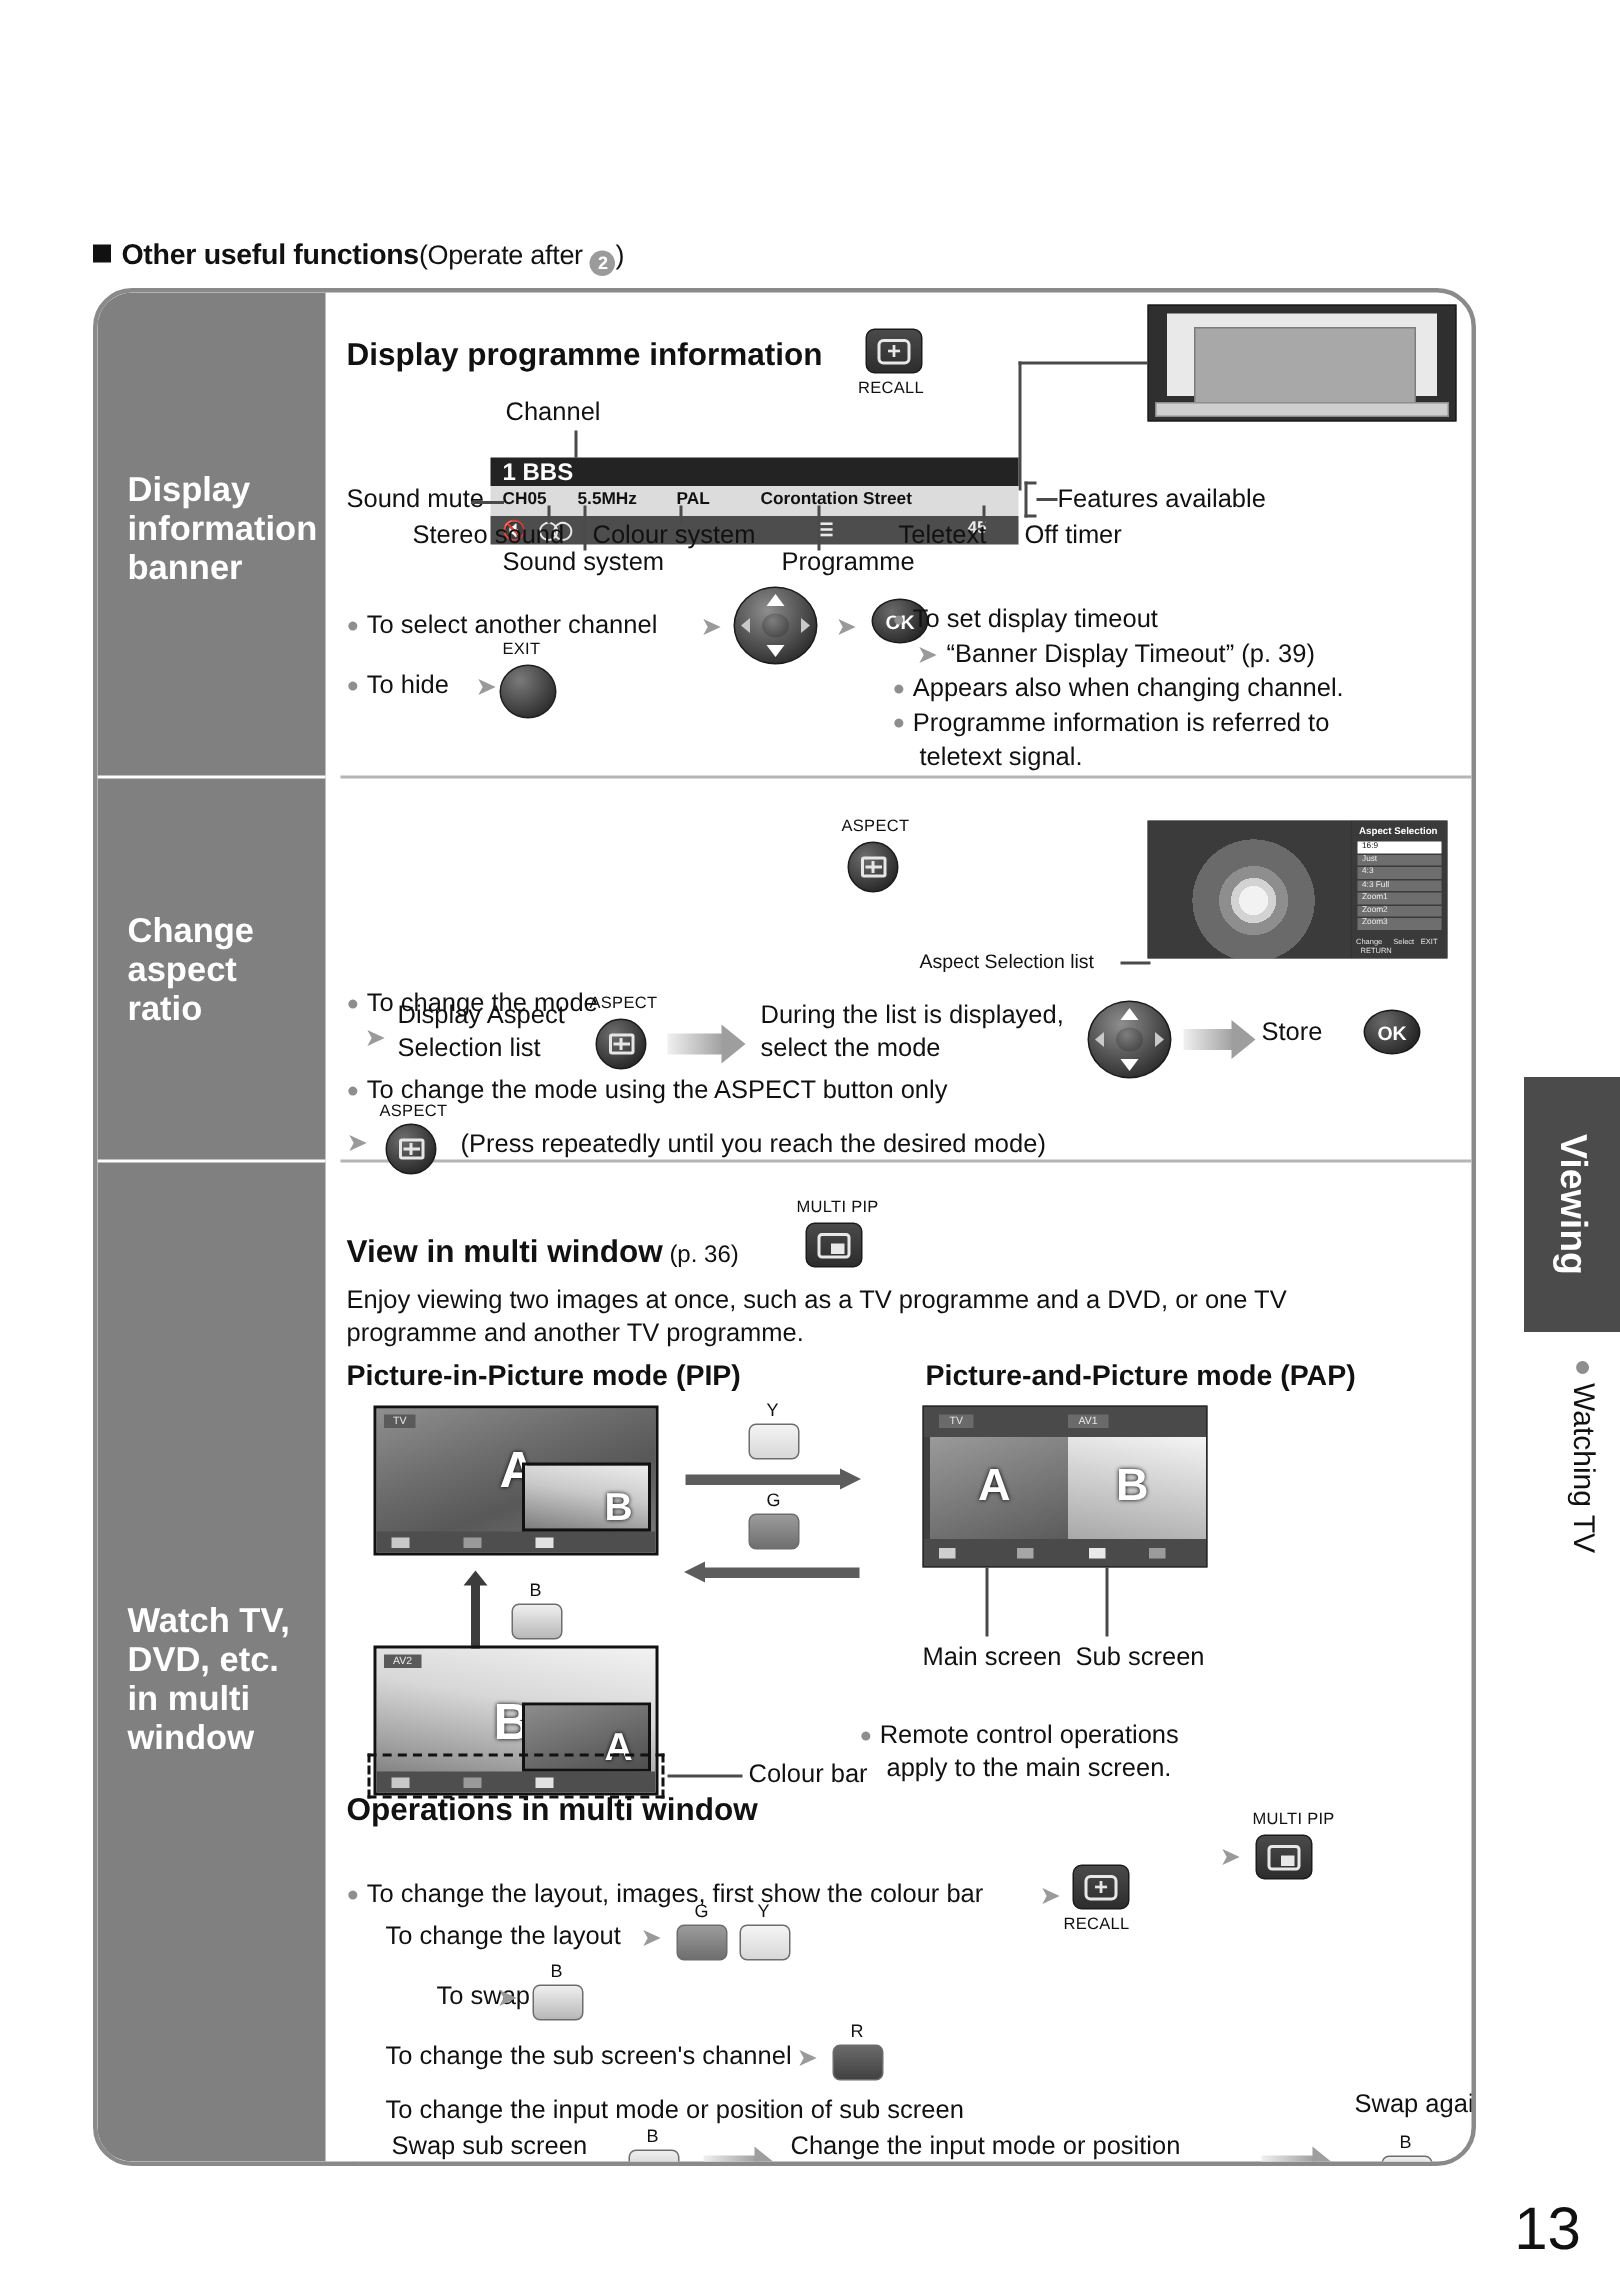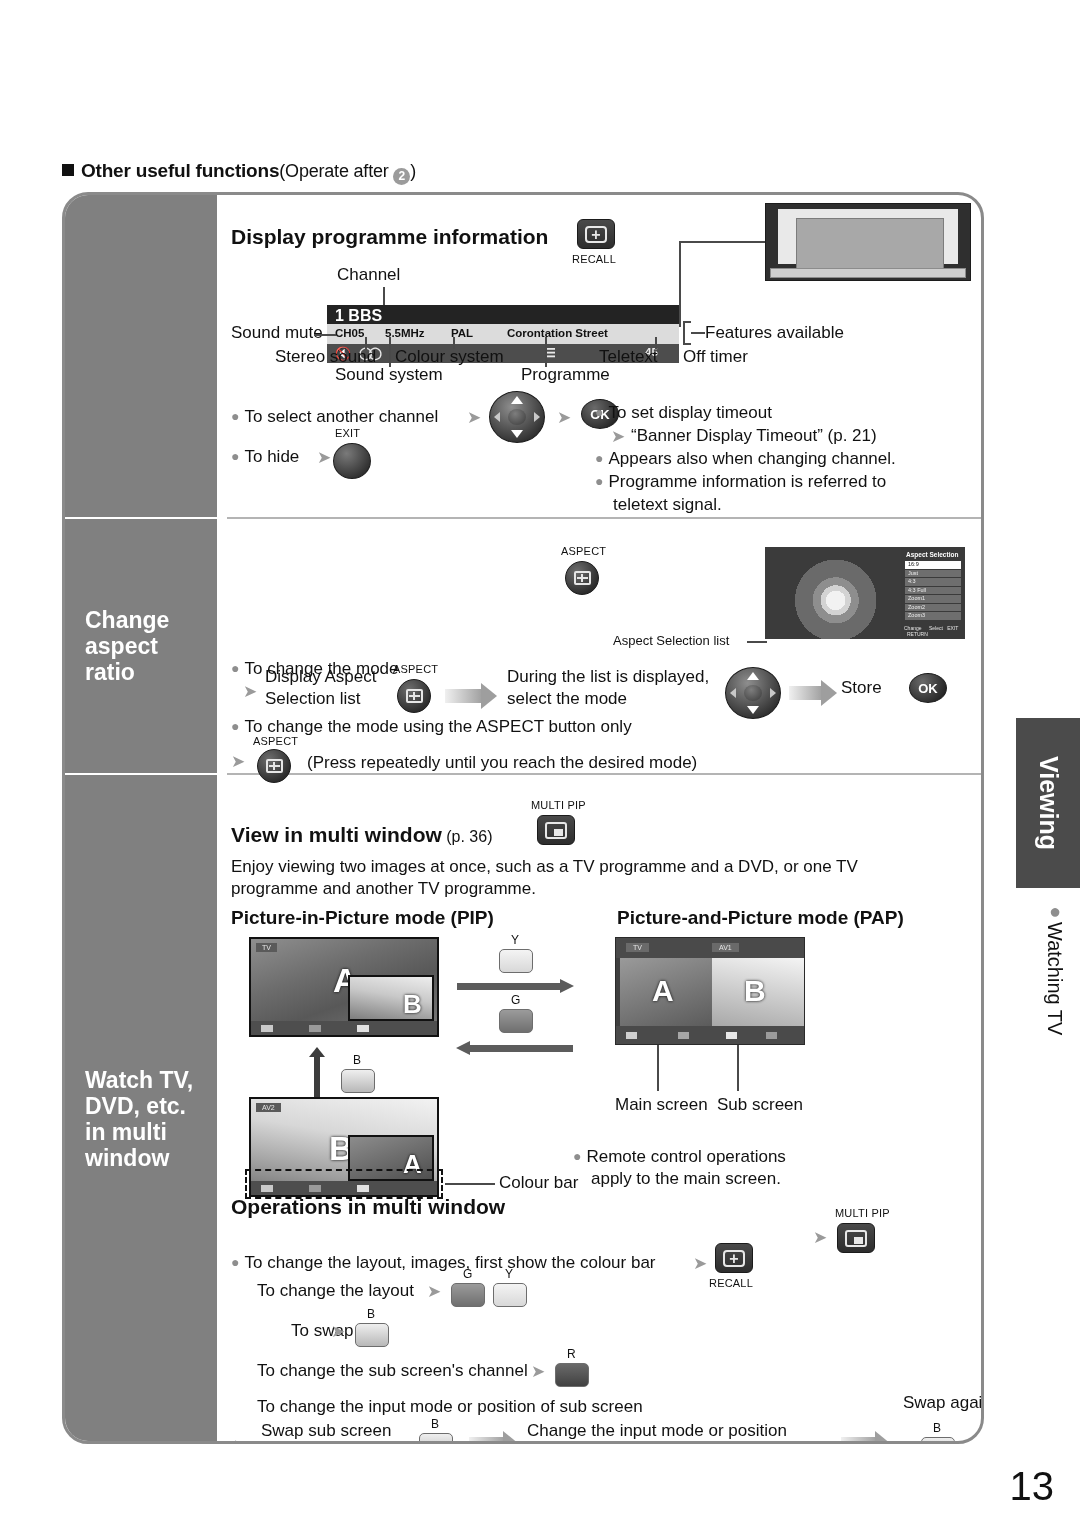--- a/index.html
+++ b/index.html
@@ -160,20 +160,21 @@
 </head>
 <body>
 
 <div class="page-header">
   <span class="sq"></span><span>Other useful functions</span><span class="sub">(Operate after </span><span class="circ2">2</span><span class="sub">)</span>
 </div>
 
 <div class="frame">
 
   <div class="sidebar">
+    <div class="sb-label" style="top:118px;">Display<br>information<br>banner</div>
     <div class="sb-div" style="top:322px;"></div>
     <div class="sb-label" style="top:412px;">Change<br>aspect<br>ratio</div>
     <div class="sb-div" style="top:578px;"></div>
     <div class="sb-label" style="top:872px;">Watch TV,<br>DVD, etc.<br>in multi<br>window</div>
   </div>
 
   <div class="content">
     <div class="hdiv" style="top:322px;"></div>
     <div class="hdiv" style="top:578px;"></div>
 
@@ -249,21 +250,21 @@
     <span class="t arr" style="left:340px; top:212px;">➤</span>
     <div class="btn-ok" style="left:364px; top:204px;">OK</div>
 
     <div class="t body bullet" style="left:14px; top:252px;">To hide</div>
     <span class="t arr" style="left:100px; top:252px;">➤</span>
     <div class="btn-lbl" style="left:118px; top:232px;">EXIT</div>
     <div class="btn-exit" style="left:116px; top:248px;"></div>
 
     <div class="t body bullet" style="left:378px; top:208px;">To set display timeout</div>
     <span class="t arr" style="left:394px; top:231px;">➤</span>
-    <div class="t body" style="left:414px; top:231px;">“Banner Display Timeout” (p. 21)</div>
+    <div class="t body" style="left:414px; top:231px;">“Banner Display Timeout” (p. 39)</div>
     <div class="t body bullet" style="left:378px; top:254px;">Appears also when changing channel.</div>
     <div class="t body bullet" style="left:378px; top:277px;">Programme information is referred to</div>
     <div class="t body" style="left:396px; top:300px;">teletext signal.</div>
 
     <div class="btn-lbl" style="left:344px; top:350px;">ASPECT</div>
     <div class="btn-round" style="left:348px; top:366px;">
         <span class="asp"></span>
       </div>
 
 

